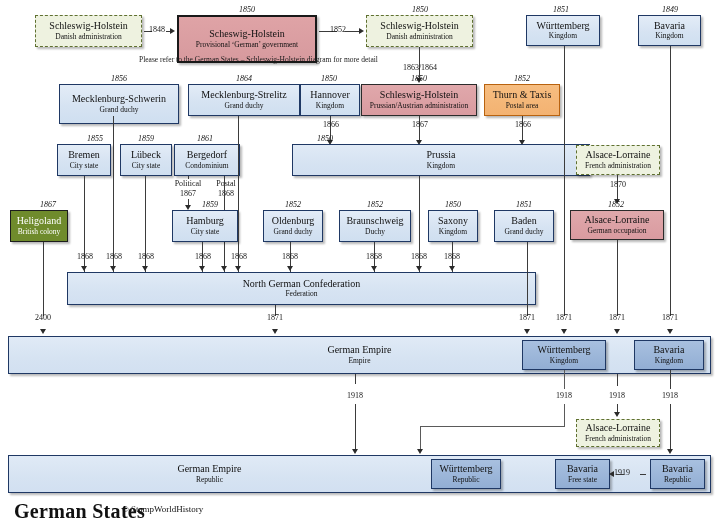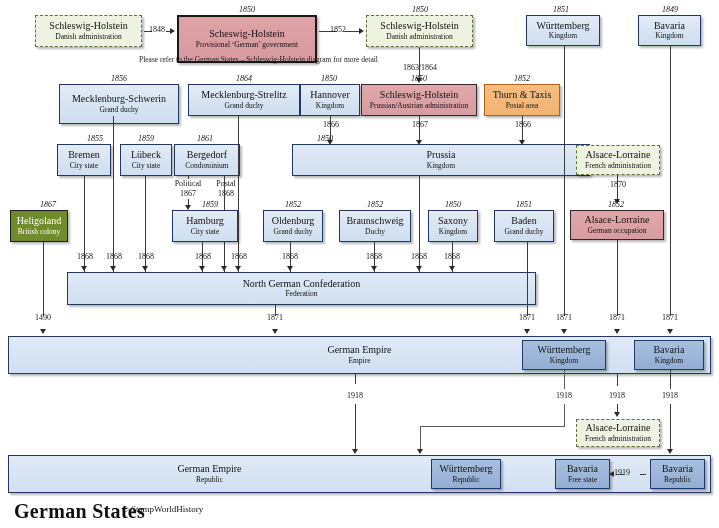--- a/index.html
+++ b/index.html
@@ -356,21 +356,21 @@
 
   <div class="elab" style="left:431px;top:252px;width:42px;">1868</div>
   <div class="arrow-d" style="left:448.6px;top:266px;"></div>
 
   <div class="node sty-bluebar" style="left:67px;top:272px;width:469px;height:33px;">
     <div class="t1">North German Confederation</div>
     <div class="t2">Federation</div>
   </div>
 
   <div class="ln vl" style="left:43px;top:242px;height:74px;"></div>
-  <div class="elab" style="left:22px;top:313px;width:42px;">1490</div>
+  <div class="elab" style="left:22px;top:313px;width:42px;">2400</div>
   <div class="arrow-d" style="left:39.6px;top:329px;"></div>
 
   <div class="ln vl" style="left:275px;top:305px;height:11px;"></div>
   <div class="elab" style="left:254px;top:313px;width:42px;">1871</div>
   <div class="arrow-d" style="left:271.6px;top:329px;"></div>
 
   <div class="ln vl" style="left:527px;top:242px;height:74px;"></div>
   <div class="elab" style="left:506px;top:313px;width:42px;">1871</div>
   <div class="arrow-d" style="left:523.6px;top:329px;"></div>
 

